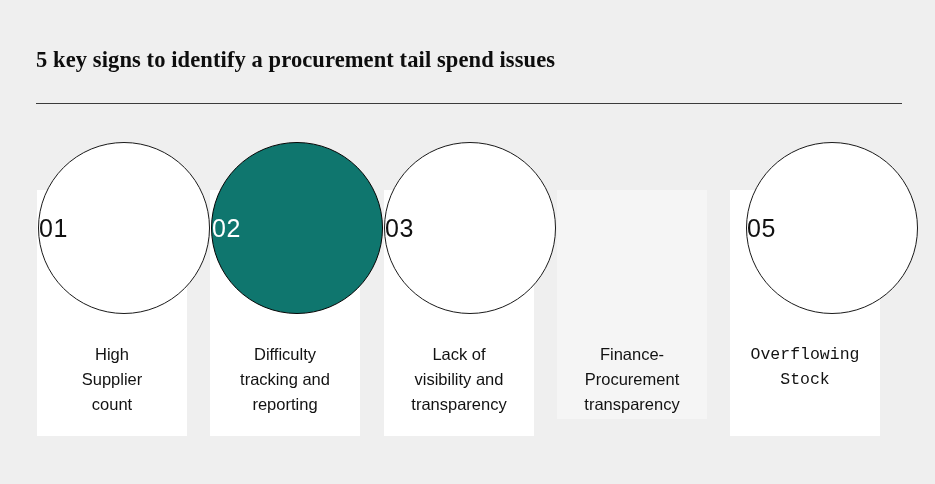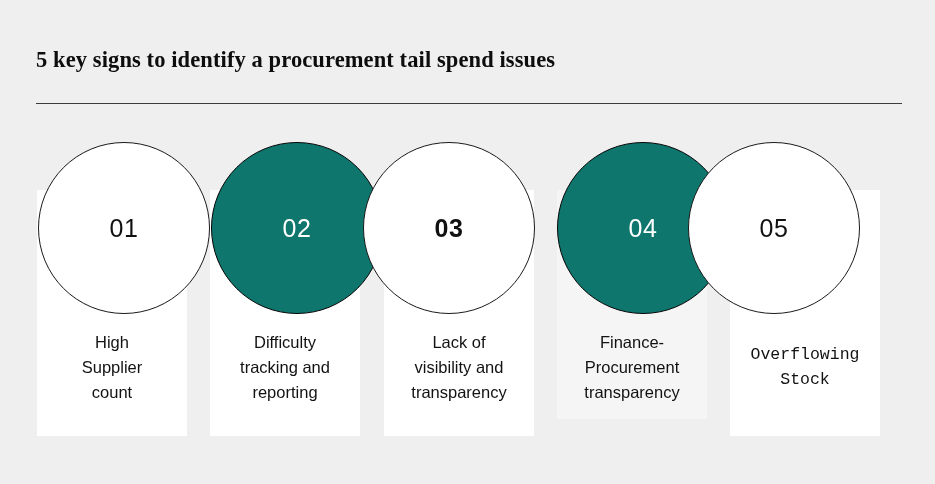--- a/index.html
+++ b/index.html
@@ -94,21 +94,21 @@
     height: 246px;
     background: #ffffff;
   }
   .card.muted {
     background: #f5f5f5;
     height: 229px;
   }
 
   .card-label {
     position: absolute;
-    top: 140px;
+    top: 152px;
     left: -10px;
     width: 170px;
     text-align: center;
     font-family: "Liberation Sans", sans-serif;
     font-size: 16.5px;
     line-height: 25px;
     color: #121212;
     white-space: pre-line;
   }
   .card-label.two-line {
@@ -119,21 +119,20 @@
   
   .circle {
     position: absolute;
     top: 142px;
     width: 172px;
     height: 172px;
     border-radius: 50%;
     box-sizing: border-box;
     display: flex;
     align-items: center;
-    justify-content: center;
     font-family: "Liberation Sans", sans-serif;
     font-size: 25px;
     letter-spacing: 0.5px;
   }
   .circle.light {
     background: #ffffff;
     border: 1px solid #1a1a1a;
     color: #111111;
   }
   .circle.dark {
@@ -176,35 +175,32 @@
     </div>
     <div class="circle dark" style="left:211px;">
       <span class="circle-number">02</span>
     </div>
 
     <div class="card" style="left:384px;">
       <div class="card-label">Lack of
 visibility and
 transparency</div>
     </div>
-    <div class="circle light" style="left:363px;font-weight:bold;">
+    <div class="circle light" style="left:384px;">
       <span class="circle-number">03</span>
     </div>
 
     <div class="card muted" style="left:557px;">
       <div class="card-label">Finance-
 Procurement
 transparency</div>
     </div>
-    <div class="circle dark" style="left:557px;">
-      <span class="circle-number">04</span>
-    </div>
 
     <div class="card" style="left:730px;">
       <div class="card-label two-line">Overflowing
 Stock</div>
     </div>
-    <div class="circle light" style="left:688px;">
+    <div class="circle light" style="left:746px;">
       <span class="circle-number">05</span>
     </div>
 
   </div>
 </div>
 
 </body></html>

